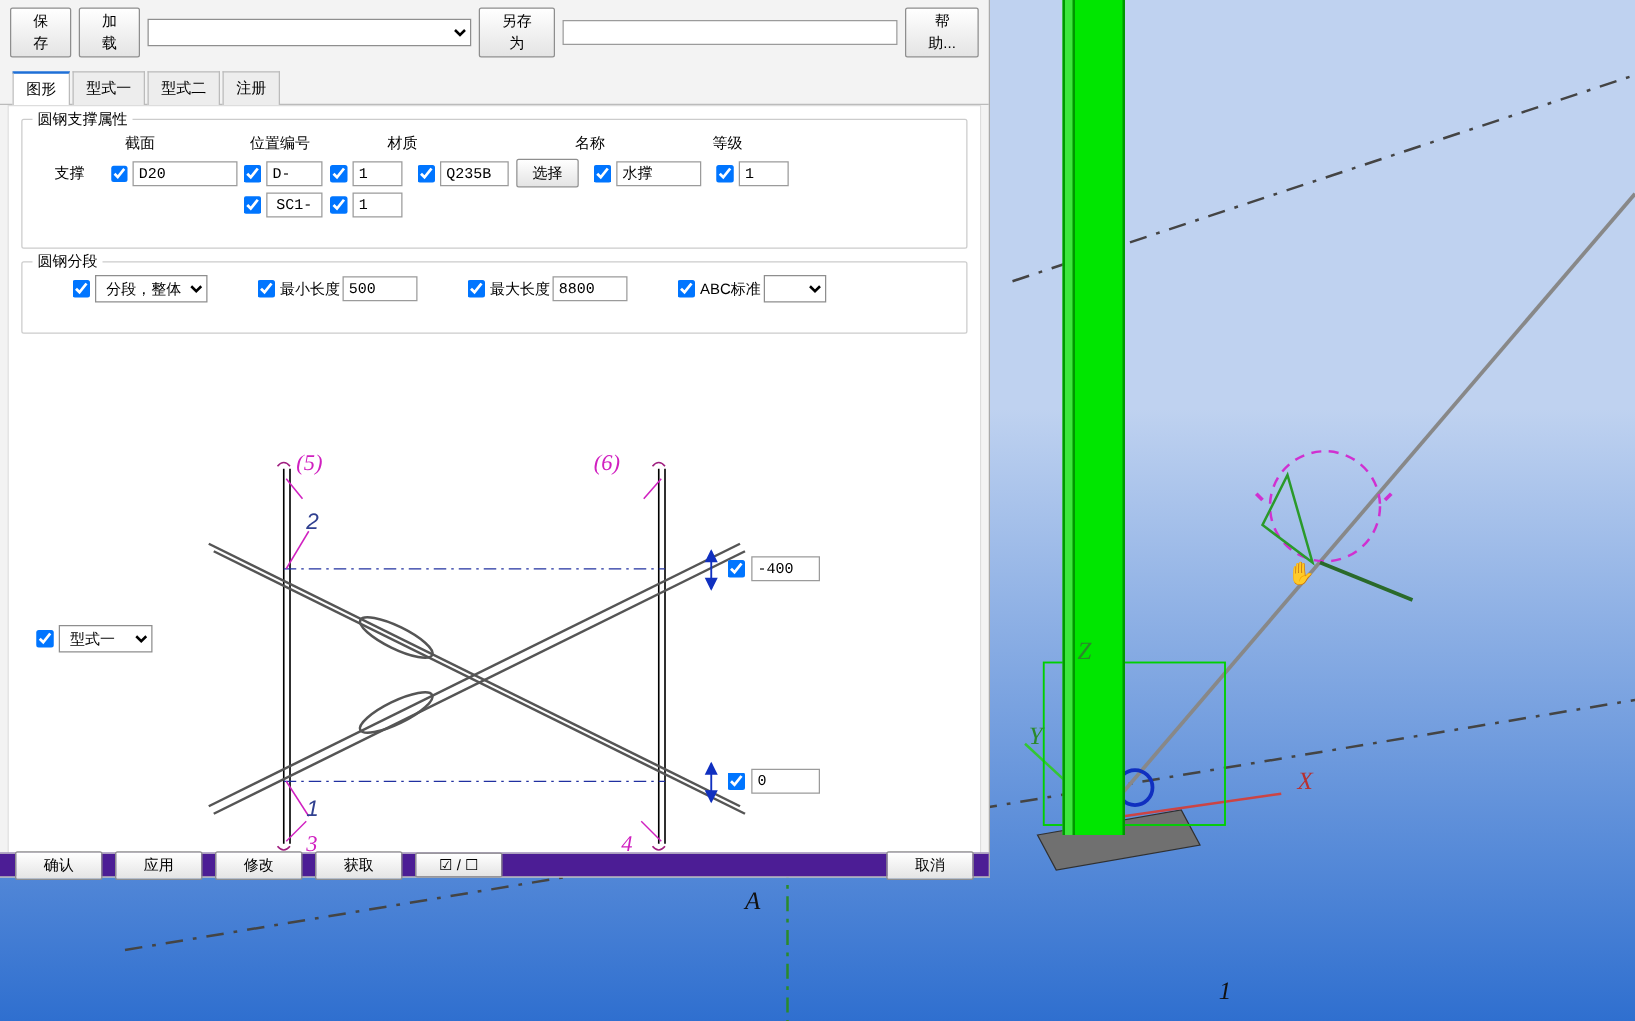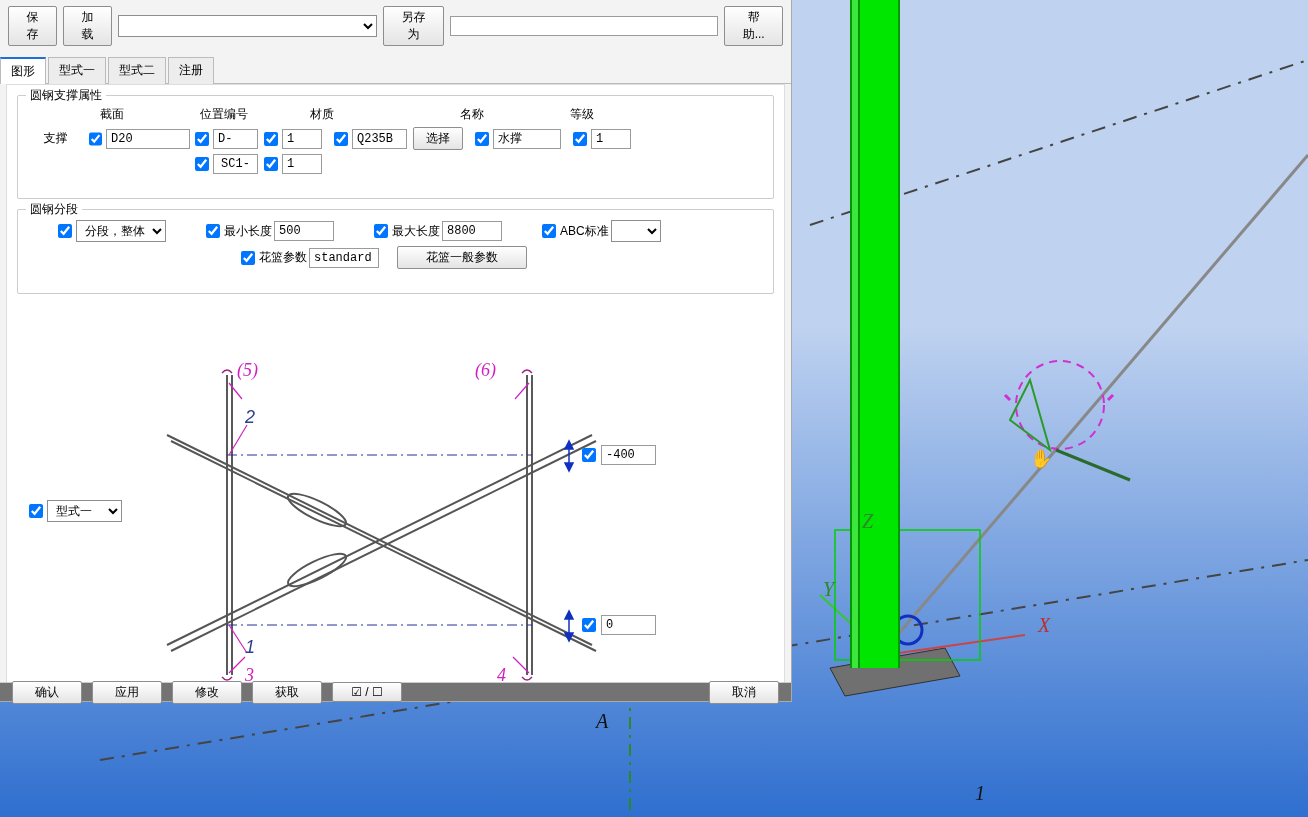--- a/index.html
+++ b/index.html
@@ -76,20 +76,21 @@
     background: #fff;
   }
   input[type=checkbox] {
     width: 14px; height: 14px;
     margin: 0 2px 0 0;
     vertical-align: middle;
   }
   .tabs {
     display: flex;
     gap: 2px;
+    padding-left: 10px;
     border-bottom: 1px solid #bbb;
     margin-top: 4px;
   }
   .tab {
     padding: 4px 10px;
     border: 1px solid #bbb;
     border-bottom: none;
     background: #ededed;
     cursor: pointer;
     position: relative;
@@ -127,21 +128,21 @@
   .cell { display:flex; align-items:center; gap:2px; }
   .bottom-bar {
     position: absolute;
     left:0; right:0; bottom:0;
     height: 19px;
     display:flex;
     align-items:center;
     padding: 0 12px;
     gap: 10px;
     border-top: 1px solid #ccc;
-    background: #737373;
+    background: #4c1d95;
   }
   .bottom-bar .spacer { flex:1; }
   
   .schematic {
     position: absolute;
     left: 130px; top: 270px;
     width: 540px; height: 330px;
   }
   .schem-label {
     position:absolute;
@@ -301,29 +302,20 @@
         </div>
         <div class="cell">
           <input type="checkbox" checked="" style="">
           <span>ABC标准</span>
           <select class="combo" style="width:50px">
             <option></option>
           </select>
         </div>
       </div>
 
-      <div class="row" style="gap:18px;margin-top:4px">
-        <span style="width:195px"></span>
-        <div class="cell">
-          <input type="checkbox" checked="" style="">
-          <span>花篮参数</span>
-          <input type="text" style="width: 70px;" value="standard">
-        </div>
-        <button style="width:130px">花篮一般参数</button>
-      </div>
     </div>
 
     <div class="cell" style="position:absolute;left:22px;top:415px">
       <input type="checkbox" checked="" style="">
       <select class="combo" style="width:75px">
         <option>型式一</option>
       </select>
     </div>
 
     <div class="schematic">

